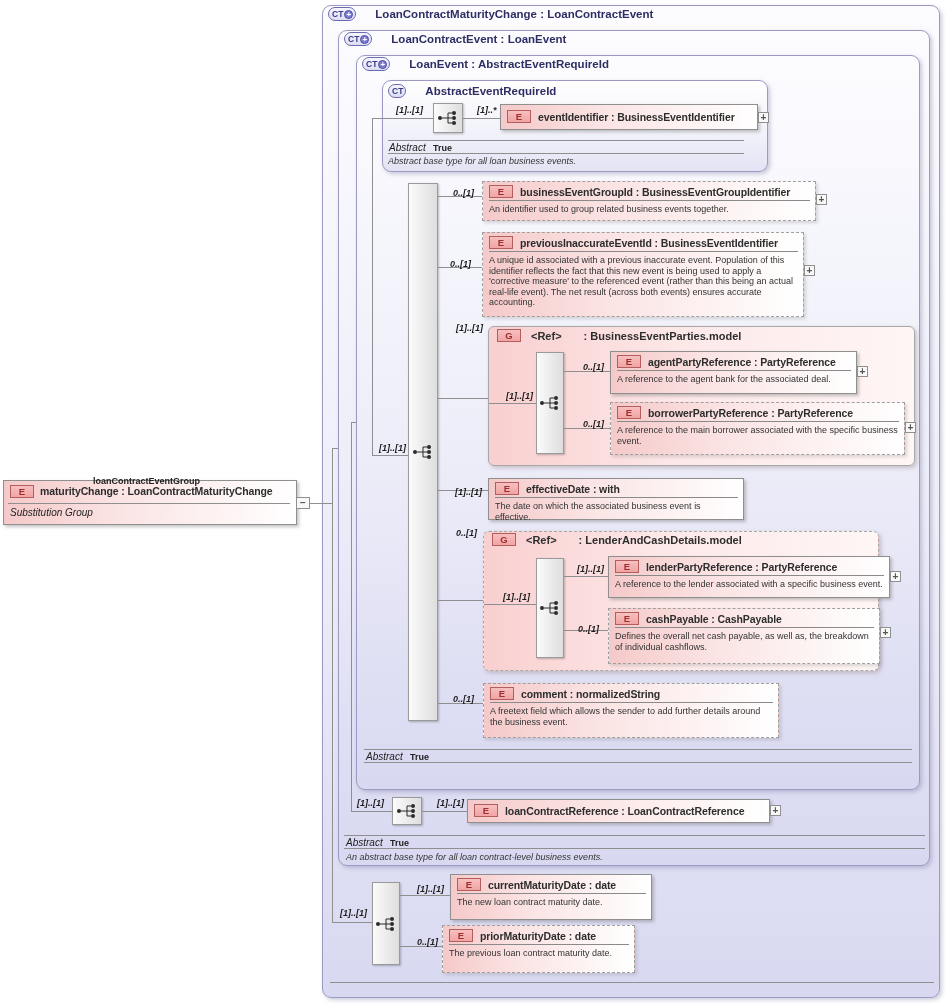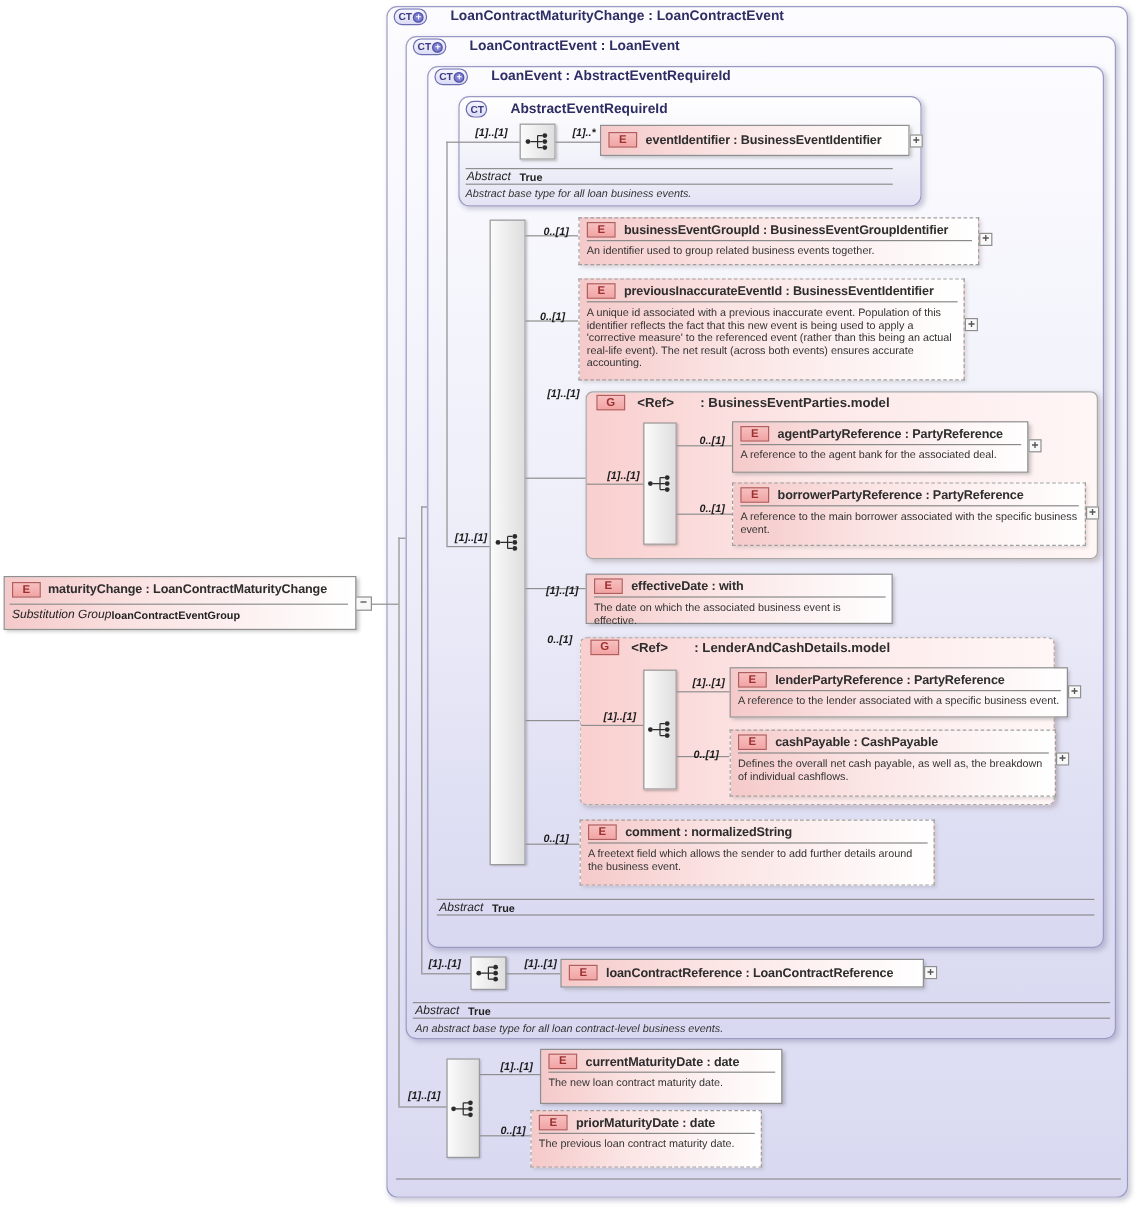--- a/index.html
+++ b/index.html
@@ -196,21 +196,21 @@
   <div class="hline" style="left:564px;top:576px;width:44px;"></div>
   <div class="hline" style="left:564px;top:630px;width:44px;"></div>
   <div class="hline" style="left:400px;top:895px;width:50px;"></div>
   <div class="hline" style="left:400px;top:946px;width:42px;"></div>
 
   <div class="el-box" style="left:3px;top:480px;width:294px;height:45px;"></div>
   <span class="e-icon" style="position:absolute;left:10px;top:485px;">E</span>
   <span class="el-title" style="position:absolute;left:40px;top:485px;">maturityChange : LoanContractMaturityChange</span>
   <div class="meta-line" style="left:8px;top:503px;width:282px;"></div>
   <span class="meta-label" style="left:10px;top:507px;">Substitution Group</span>
-  <span class="meta-value" style="left:93px;top:508px;">loanContractEventGroup</span>
+  <span class="meta-value" style="left:93px;top:476px;">loanContractEventGroup</span>
   <div class="pm-btn" style="left:296px;top:497px;width:14px;height:12px;line-height:10px;">−</div>
 
   <div class="el-box" style="left:500px;top:104px;width:258px;height:26px;">
     <div class="el-hdr" style="padding-top:5px;">
       <span class="e-icon">E</span>
       <span class="el-title">eventIdentifier : BusinessEventIdentifier</span>
     </div>
   </div>
   <div class="pm-btn" style="left:758px;top:112px;">+</div>
 

